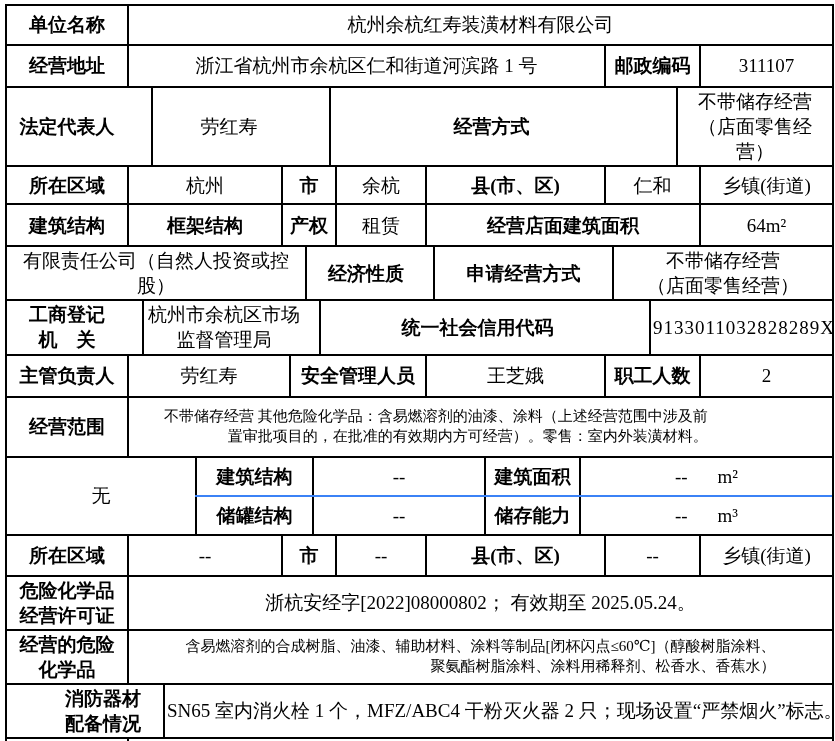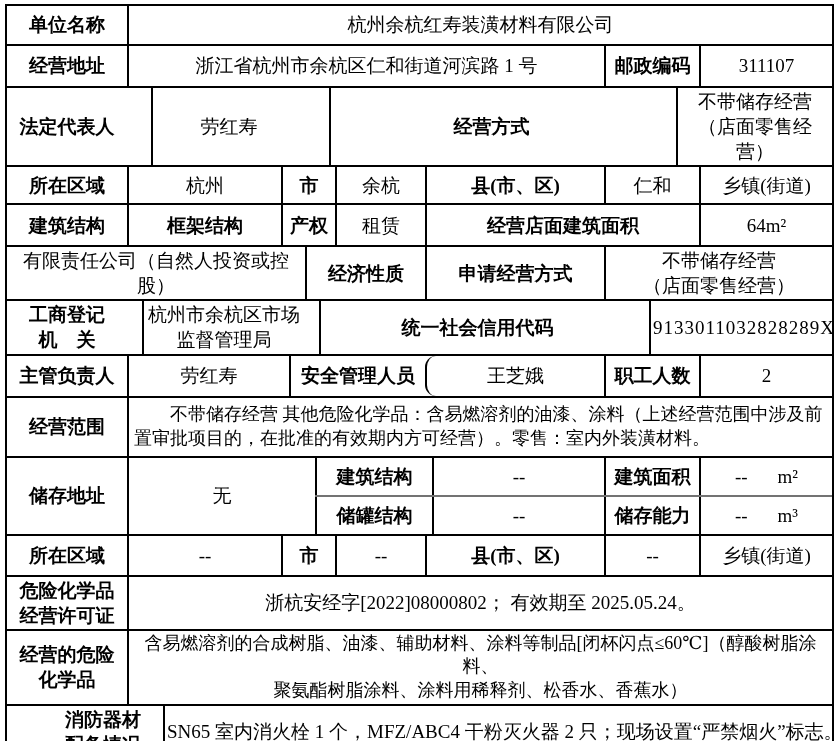--- a/index.html
+++ b/index.html
@@ -8,27 +8,27 @@
   .tbl{position:absolute;left:5px;top:4px;width:825px;border:2px solid #000;background:#fff;}
   .r{display:flex;align-items:stretch;}
   .r + .r{border-top:2px solid #000;}
   .c{box-sizing:border-box;display:flex;align-items:center;justify-content:center;
      text-align:center;padding:1px 2px;font-size:19px;line-height:1.32;}
   .c + .c{border-left:2px solid #000;}
   .b{font-weight:bold;}
   .pre{white-space:pre-line;}
   .nowrap{white-space:nowrap;}
   .left{justify-content:flex-start;text-align:left;}
-  .s18{font-size:18px;}
+  .s18{font-size:15px;text-align:right;}
   .lbl{flex:0 0 120px;}
   .fill{flex:1 1 auto;}
   
   .sub{flex:1 1 auto;display:flex;flex-direction:column;}
   .subrow{flex:1 1 auto;display:flex;}
-  .subrow + .subrow{border-top:2px solid #737373;}
+  .subrow + .subrow{border-top:2px solid #3b82f6;}
   .subrow .c:first-child{border-left:2px solid #000;}
   .unitcell{gap:30px;}
   .code{letter-spacing:1px;}
   .shiftR{}
   
   .h1{min-height:38px;} .h2{min-height:40px;} .h3{min-height:41px;gap:24px;} .h4{min-height:36px;}
   .h5{min-height:40px;} .h6{min-height:48px;} .h7{min-height:48px;gap:15px;} .h8{min-height:40px;}
   .h9{min-height:58px;} .h10{min-height:76px;} .h12{min-height:39px;} .h13{min-height:43px;}
   .h14{min-height:43px;} .h15{min-height:47px;padding-left:36px;} .h16{min-height:58px;}
 </style>
@@ -72,51 +72,50 @@
     <div class="c" style="flex:0 0 154px;font-weight:bold;">框架结构</div>
     <div class="c b" style="flex:0 0 54px;text-align:right;">产权</div>
     <div class="c" style="flex:0 0 90px;">租赁</div>
     <div class="c b" style="flex:0 0 274px;">经营店面建筑面积</div>
     <div class="c fill">64m²</div>
   </div>
 
   <div class="r h6">
     <div class="c" style="flex:0 0 298px;">有限责任公司（自然人投资或控股）</div>
     <div class="c lbl b">经济性质</div>
-    <div class="c b" style="flex:0 0 179px;">申请经营方式</div>
+    <div class="c b" style="flex:0 0 179px;margin-left:8px;">申请经营方式</div>
     <div class="c fill pre">不带储存经营
 （店面零售经营）</div>
   </div>
 
   <div class="r h7">
     <div class="c lbl b pre">工商登记
 机　关</div>
     <div class="c pre" style="flex:0 0 162px;">杭州市余杭区市场
 监督管理局</div>
     <div class="c b" style="flex:0 0 315px;">统一社会信用代码</div>
     <div class="c fill code">9133011032828289XJ</div>
   </div>
 
   <div class="r h8">
     <div class="c lbl b">主管负责人</div>
     <div class="c" style="flex:0 0 162px;">劳红寿</div>
     <div class="c b" style="flex:0 0 136px;">安全管理人员</div>
-    <div class="c" style="flex:0 0 179px;border-radius:11px;">王芝娥</div>
+    <div class="c" style="flex:0 0 179px;">王芝娥</div>
     <div class="c b" style="flex:0 0 95px;">职工人数</div>
     <div class="c fill">2</div>
   </div>
 
   <div class="r h9">
     <div class="c lbl b">经营范围</div>
     <div class="c fill pre left s18" style="padding-left:5px;">　　不带储存经营 其他危险化学品：含易燃溶剂的油漆、涂料（上述经营范围中涉及前
 置审批项目的，在批准的有效期内方可经营）。零售：室内外装潢材料。</div>
   </div>
 
   <div class="r h10">
-    <div class="c lbl b">储存地址</div>
     <div class="c" style="flex:0 0 188px;">无</div>
     <div class="sub">
       <div class="subrow">
         <div class="c b" style="flex:0 0 117px;">建筑结构</div>
         <div class="c" style="flex:0 0 172px;">--</div>
         <div class="c b" style="flex:0 0 95px;">建筑面积</div>
         <div class="c fill unitcell">
           <span>--</span>
           <span>m²</span>
         </div>

